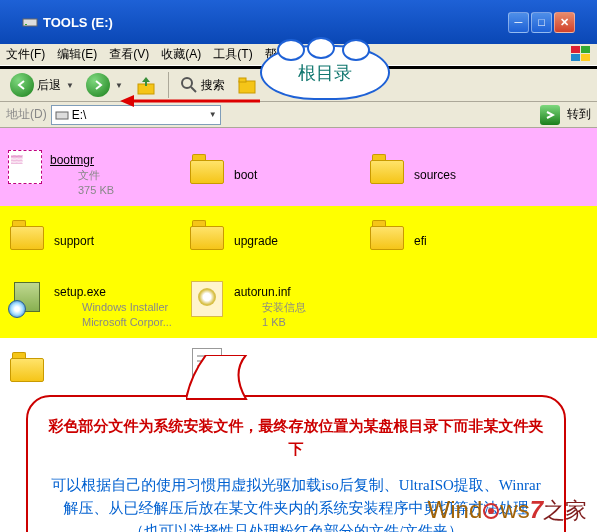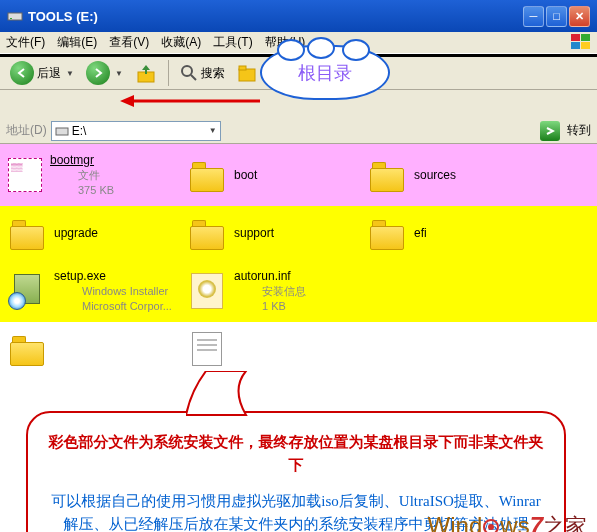--- a/index.html
+++ b/index.html
@@ -1,53 +1,53 @@
 <!DOCTYPE html>
 <html><head>
 <meta charset="utf-8">
 <style>
 * { box-sizing: border-box; margin: 0; padding: 0; }
 body { font-family: "Tahoma", "SimSun", sans-serif; font-size: 12px; background: #ece9d8; width: 597px; height: 532px; overflow: hidden; position: relative; }
 
-.titlebar { height: 32px; background: linear-gradient(to bottom, #1e61d6, #0a47b5); display: flex; align-items: center; padding: 0 7px; color: #fff; font-weight: bold; }
+.titlebar { height: 44px; background: linear-gradient(to bottom, #1e61d6, #0a47b5); display: flex; align-items: center; padding: 0 22px; color: #fff; font-weight: bold; }
 .titlebar-icon { width: 16px; height: 16px; margin-right: 5px; }
 .titlebar-text { flex: 1; font-size: 13px; }
 .winbtns { display: flex; gap: 2px; }
 .winbtn { width: 21px; height: 21px; border-radius: 3px; display: flex; align-items: center; justify-content: center; font-size: 11px; font-family: Arial; border: 1px solid rgba(255,255,255,0.4); }
 .winbtn.min, .winbtn.max { background: linear-gradient(to bottom, #4f8fe8, #1e61d6); color: #fff; }
 .winbtn.close { background: linear-gradient(to bottom, #e88b6b, #d1412a); color: #fff; font-weight: bold; }
 
 .menubar { height: 22px; background: #ece9d8; display: flex; align-items: center; padding: 0 6px; gap: 12px; border-bottom: 1px solid #fff; position: relative; }
 .menu-item { cursor: default; }
 .winflag { position: absolute; right: 6px; top: 2px; width: 20px; height: 16px; }
 
 .toolbar { height: 36px; background: #ece9d8; display: flex; align-items: center; padding: 0 6px; gap: 4px; border-top: 3px solid #000000; border-bottom: 1px solid #aca899; }
 .tbtn { display: flex; align-items: center; gap: 3px; padding: 2px 4px; cursor: default; }
 .nav-circle { width: 24px; height: 24px; border-radius: 50%; display: flex; align-items: center; justify-content: center; }
 .nav-circle.back { background: radial-gradient(circle at 35% 30%, #7ed87e, #1a7f1a); }
 .nav-circle.fwd { background: radial-gradient(circle at 35% 30%, #7ed87e, #1a7f1a); }
 .nav-circle svg { width: 12px; height: 12px; }
 .dd-arrow { font-size: 8px; color: #444; margin-left: 2px; }
 .sep { width: 1px; height: 26px; background: #aca899; margin: 0 3px; }
 
-.addrbar { height: 26px; background: #ece9d8; display: flex; align-items: center; padding: 0 6px; gap: 4px; border-bottom: 1px solid #aca899; margin-top: 28px; }
+.addrbar { height: 26px; background: #ece9d8; display: flex; align-items: center; padding: 0 6px; gap: 4px; border-bottom: 1px solid #aca899; }
 .addr-label { color: #888; }
 .addr-input { flex: 1; height: 20px; background: #fff; border: 1px solid #7f9db9; display: flex; align-items: center; padding: 0 3px; gap: 3px; max-width: 170px; }
 .addr-input-text { flex: 1; }
 .go-btn { width: 20px; height: 20px; background: linear-gradient(to bottom, #7ed87e, #1a7f1a); border-radius: 3px; display: flex; align-items: center; justify-content: center; }
 .go-btn svg { width: 10px; height: 10px; }
 .goto-label { margin-left: 3px; }
 
 .content { position: relative; background: #fff; height: 420px; overflow: hidden; }
 .row { display: flex; padding: 8px 8px; gap: 8px; }
 .row.yellow { background: #ffff00; }
 .item { display: flex; align-items: center; gap: 8px; width: 172px; }
 .item-icon-lg { width: 38px; height: 38px; flex-shrink: 0; }
 .item-text { line-height: 1.35; }
-.item-name { color: #000; }
+.item-name { color: #000; margin-top: 16px; }
 .item-meta { color: #888; font-size: 11px; margin-left: 28px; }
 .item-name.link { color: #000; text-decoration: underline; }
 
 
 .folder { position: relative; }
 .folder-body { width: 34px; height: 24px; background: linear-gradient(to bottom, #ffe36a, #f5c518); border-radius: 2px; position: absolute; bottom: 2px; left: 2px; border: 1px solid #c99a00; }
 .folder-tab { width: 14px; height: 6px; background: #f5c518; border: 1px solid #c99a00; border-bottom: none; border-radius: 2px 2px 0 0; position: absolute; top: 6px; left: 4px; }
 
 
 .file-icon { width: 30px; height: 34px; background: #fff; border: 1px solid #999; position: relative; margin: 2px auto; }
@@ -62,21 +62,21 @@
 
 .inf-icon { position: relative; width: 32px; height: 36px; background: #fff4cc; border: 1px solid #d8b848; margin: 1px auto; }
 .inf-gear { position: absolute; top: 6px; left: 6px; width: 18px; height: 18px; border-radius: 50%; background: radial-gradient(circle, #fff 30%, #d8c048 60%); }
 
 
 .bootmgr-icon { width: 34px; height: 34px; border: 1px dashed #c00080; background: #fff; position: relative; }
 .bootmgr-icon .invec { color: #c00080; font-size: 8px; position: absolute; top: 4px; left: 2px; }
 
 
 .cloud { position: absolute; top: 45px; left: 260px; width: 130px; height: 55px; z-index: 5; }
-.cloud-shape { width: 100%; height: 100%; background: #fff; border: 2px solid #1e61d6; border-radius: 50% / 60%; display: flex; align-items: center; justify-content: center; color: #8b5cf6; font-size: 18px; font-family: "SimSun"; position: relative; }
+.cloud-shape { width: 100%; height: 100%; background: #fff; border: 2px solid #1e61d6; border-radius: 50% / 60%; display: flex; align-items: center; justify-content: center; color: #0f766e; font-size: 18px; font-family: "SimSun"; position: relative; }
 .cloud-bump { position: absolute; width: 28px; height: 22px; background: #fff; border: 2px solid #1e61d6; border-radius: 50%; }
 .cloud-b1 { top: -8px; left: 15px; }
 .cloud-b2 { top: -10px; left: 45px; }
 .cloud-b3 { top: -8px; left: 80px; }
 
 .red-arrow { position: absolute; top: 93px; left: 120px; z-index: 4; }
 
 
 .bubble { position: absolute; top: 267px; left: 26px; width: 540px; height: 190px; z-index: 6; }
 .bubble-tail { position: absolute; top: -40px; left: 160px; }
@@ -225,30 +225,30 @@
     </div>
   </div>
 
   <div class="row yellow">
     <div class="item">
       <div class="item-icon-lg folder">
           <div class="folder-tab"></div>
           <div class="folder-body"></div>
         </div>
       <div class="item-text">
+          <div class="item-name">support</div>
+        </div>
+    </div>
+    <div class="item">
+      <div class="item-icon-lg folder">
+          <div class="folder-tab"></div>
+          <div class="folder-body"></div>
+        </div>
+      <div class="item-text">
           <div class="item-name">upgrade</div>
-        </div>
-    </div>
-    <div class="item">
-      <div class="item-icon-lg folder">
-          <div class="folder-tab"></div>
-          <div class="folder-body"></div>
-        </div>
-      <div class="item-text">
-          <div class="item-name">support</div>
         </div>
     </div>
     <div class="item">
       <div class="item-icon-lg folder">
           <div class="folder-tab"></div>
           <div class="folder-body"></div>
         </div>
       <div class="item-text">
           <div class="item-name">efi</div>
         </div>

